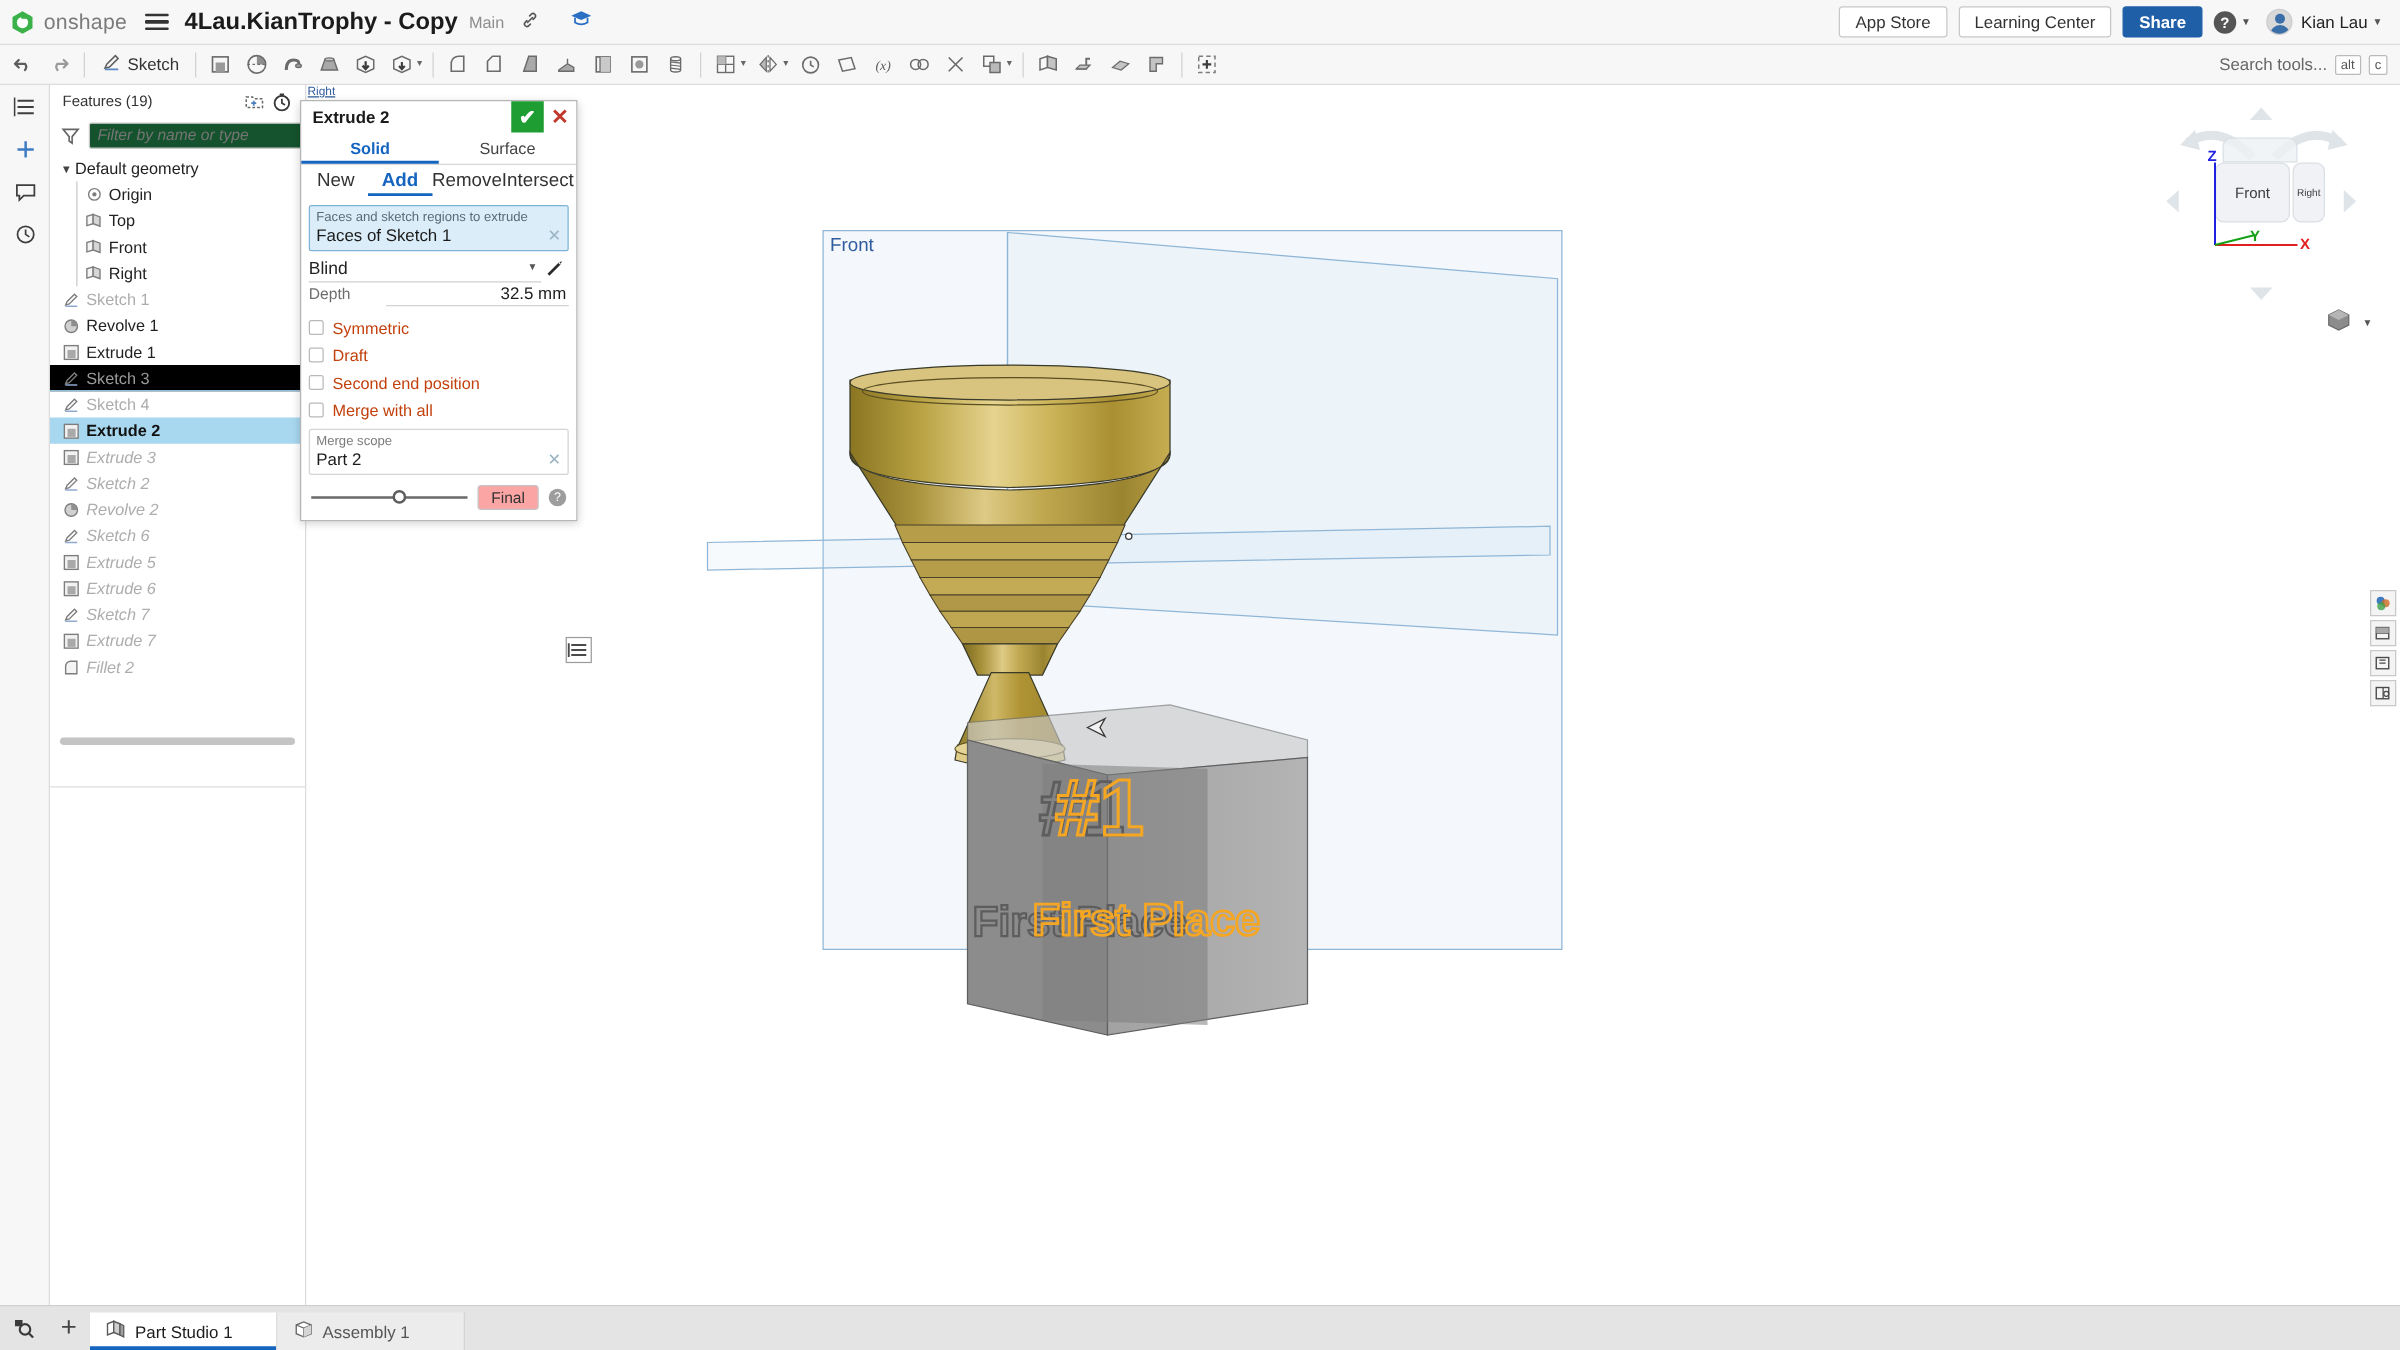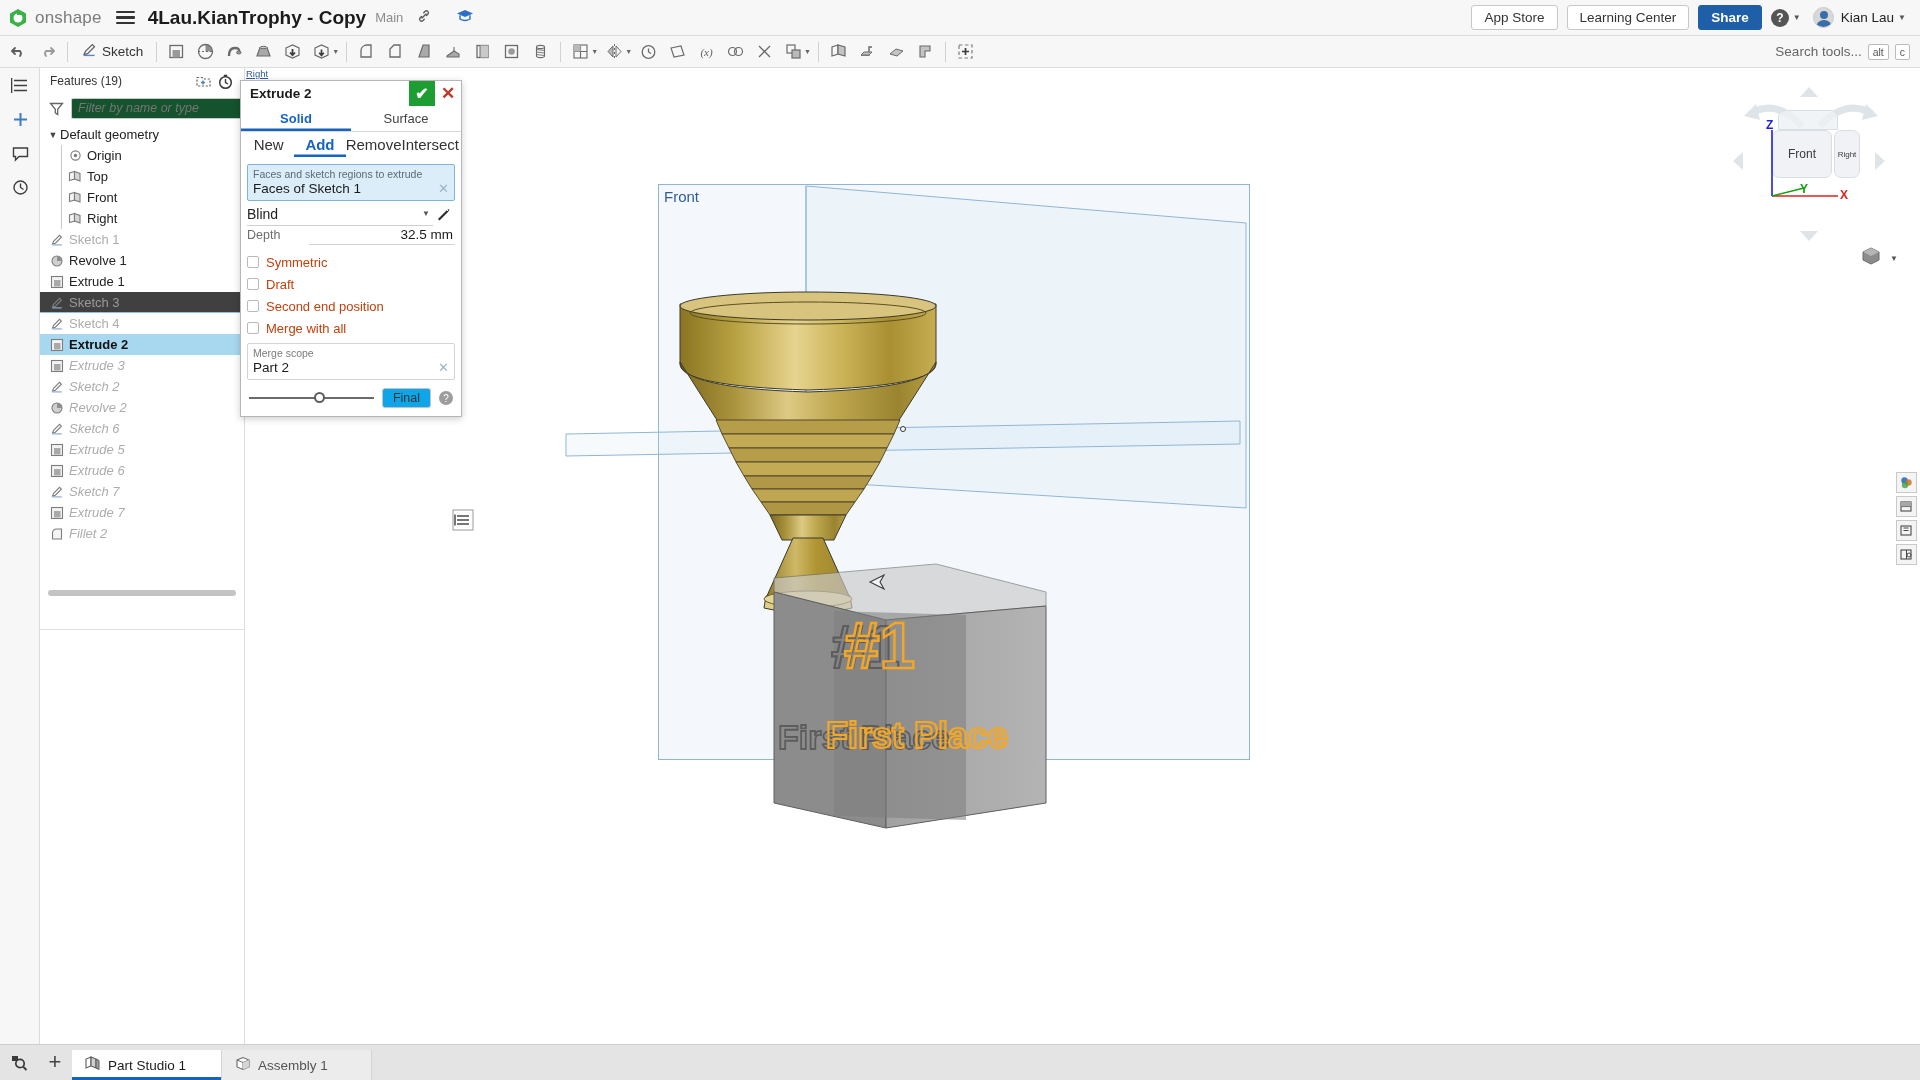--- a/index.html
+++ b/index.html
@@ -104,21 +104,21 @@
     height: 21px; display: flex; align-items: center; padding-left: 8px; cursor: pointer;
     white-space: nowrap; position: relative;
   }
   .trow .tw-ico { width: 18px; display: flex; justify-content: center; align-items:center; margin-right: 3px; flex:0 0 auto; }
   .trow .tlabel { font-size: 13px; }
   .trow.indent { padding-left: 26px; }
   .trow.suppressed .tlabel { color: #adadad; }
   .trow.rolledback .tlabel { color: #adadad; font-style: italic; }
   .trow.selected { background: #a8d8f0; }
   .trow.selected .tlabel { font-weight: bold; color: #111; }
-  .trow.active { background: #404040; }
+  .trow.active { background: #000000; }
   .trow.active .tlabel { color: #9a9a9a; }
   .trow.active::after { content:''; position:absolute; left:0; right:0; bottom:0; height:1px; background:#8fbfdc; }
   .grp { display:flex; align-items:center; height:21px; padding-left: 6px; cursor:pointer; }
   .chev { width: 14px; font-size: 9px; color: #444; display:flex; justify-content:center; }
   .tree-vline { position:absolute; left: 21px; width:1px; background:#c9c9c9; }
   .tree-scroll {
     position: absolute; left: 8px; right: 8px; height: 6px; background: #c4c4c4; border-radius: 3px;
   }
   .parts-div { position:absolute; left:0; right:0; height:1px; background:#e0e0e0; }
 
@@ -157,21 +157,21 @@
     padding-bottom: 2px; padding-right: 2px; cursor:text;
   }
   .cbrow { display:flex; align-items:center; padding: 0 6px; height: 22px; cursor:pointer; }
   .cb { width: 12px; height: 12px; border: 1px solid #b9b9b9; background:#fff; border-radius:2px; margin-right:7px; flex:0 0 auto; }
   .cblab { font-size: 13px; color:#c2410c; }
   .mbox { margin: 4px 6px 0 6px; border: 1px solid #d4d4d4; border-radius:2px; padding: 3px 5px 4px 5px; position:relative; }
   .mbox .qlab { color:#7b7b7b; }
   .slider-row { display:flex; align-items:center; padding: 8px 8px 8px 8px; gap: 8px; }
   .track { flex:1; height:2px; background:#6a6a6a; position:relative; }
   .thumb { position:absolute; left: 52%; top:-5px; width:11px; height:11px; border-radius:50%; background:#fff; border:2px solid #5d5d5d; cursor:pointer; }
-  .final-btn { border:1px solid #c3c3c3; background:#0ea5e9; border-radius:3px; height:20px; padding:0 10px; font-size:12.5px; color:#333; cursor:pointer; }
+  .final-btn { border:1px solid #c3c3c3; background:#fca5a5; border-radius:3px; height:20px; padding:0 10px; font-size:12.5px; color:#333; cursor:pointer; }
   .qmark { width:14px; height:14px; border-radius:50%; background:#9d9d9d; color:#fff; font-size:10px; display:flex; align-items:center; justify-content:center; cursor:pointer; }
 
   
   #viewport {
     position: absolute; left: 246px; top: 68px; right: 0; bottom: 36px;
     background: #fff; overflow: hidden;
   }
   #plane-front {
     position: absolute; left: 412px; top: 116px; width: 592px; height: 576px;
     background: rgba(200,222,240,.20); border: 1px solid #8fb6d6;

